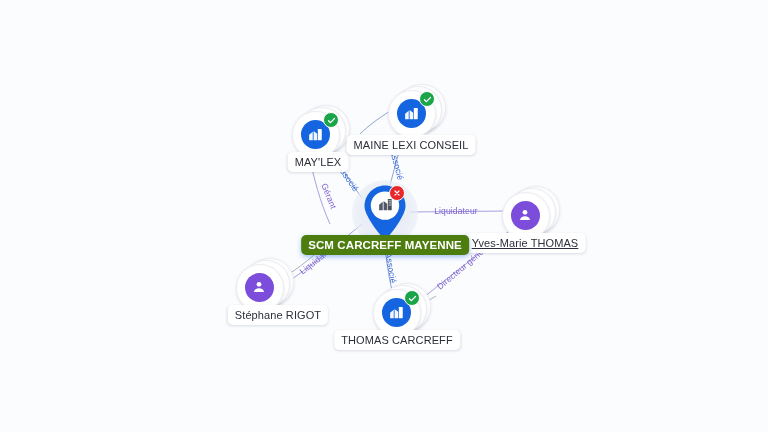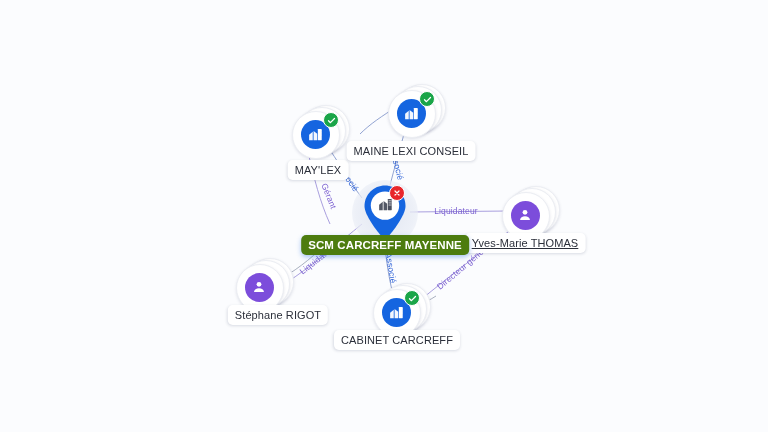--- a/index.html
+++ b/index.html
@@ -233,21 +233,21 @@
               <rect x="18.8" y="12" width="1.5" height="1.5" fill="#ffffff" opacity=".85"></rect>
             </svg>
           </div><div class="badge err" style="right:4px;top:1px;">
             <svg width="8" height="8" viewBox="0 0 24 24" aria-hidden="true">
               <path d="M6 6l12 12M18 6L6 18" stroke="#ffffff" stroke-width="3.6" stroke-linecap="round"></path>
             </svg>
           </div></div>
       </div>
     </div>
   <div id="labels">
-      <div class="label" style="left: 318px; top: 160px;">MAY'LEX</div>
-      <div class="label" style="left: 411px; top: 141px;">MAINE LEXI CONSEIL</div>
+      <div class="label" style="left: 318px; top: 152px;">MAY'LEX</div>
+      <div class="label" style="left: 411px; top: 135px;">MAINE LEXI CONSEIL</div>
       <div class="label" style="left: 525px; top: 233px; text-decoration: underline;">Yves-Marie THOMAS</div>
       <div class="label" style="left: 278px; top: 305px;">Stéphane RIGOT</div>
-      <div class="label" style="left: 397px; top: 330px;">CABINET CARCREFF</div>
+      <div class="label" style="left: 397px; top: 330px;">THOMAS CARCREFF</div>
       <div class="label selected" style="left: 385px; top: 235px;">SCM CARCREFF MAYENNE</div>
     </div>
 
 </div>
 
 </body></html>

